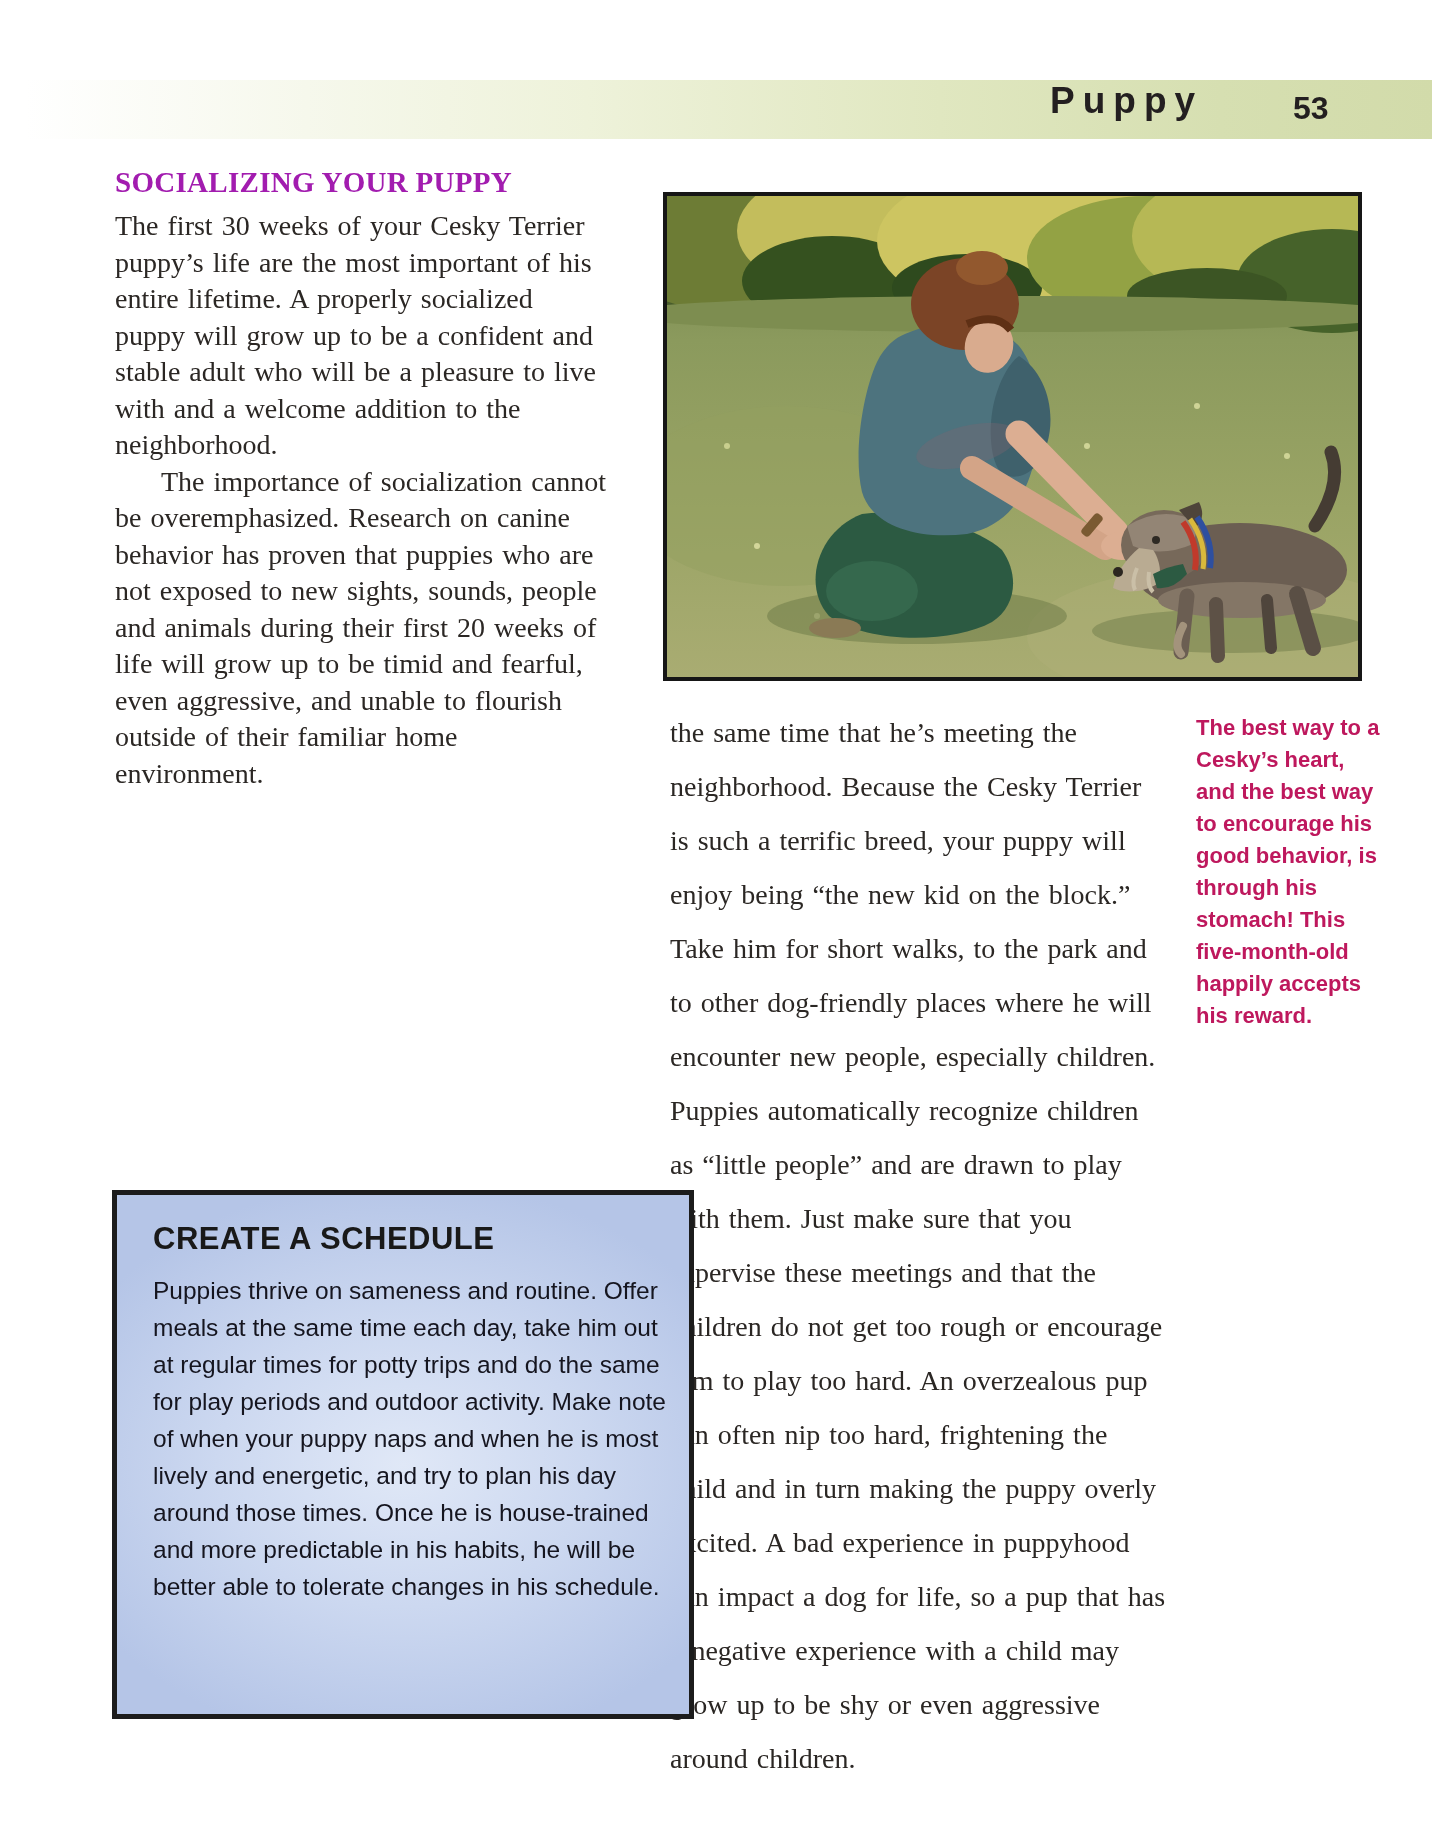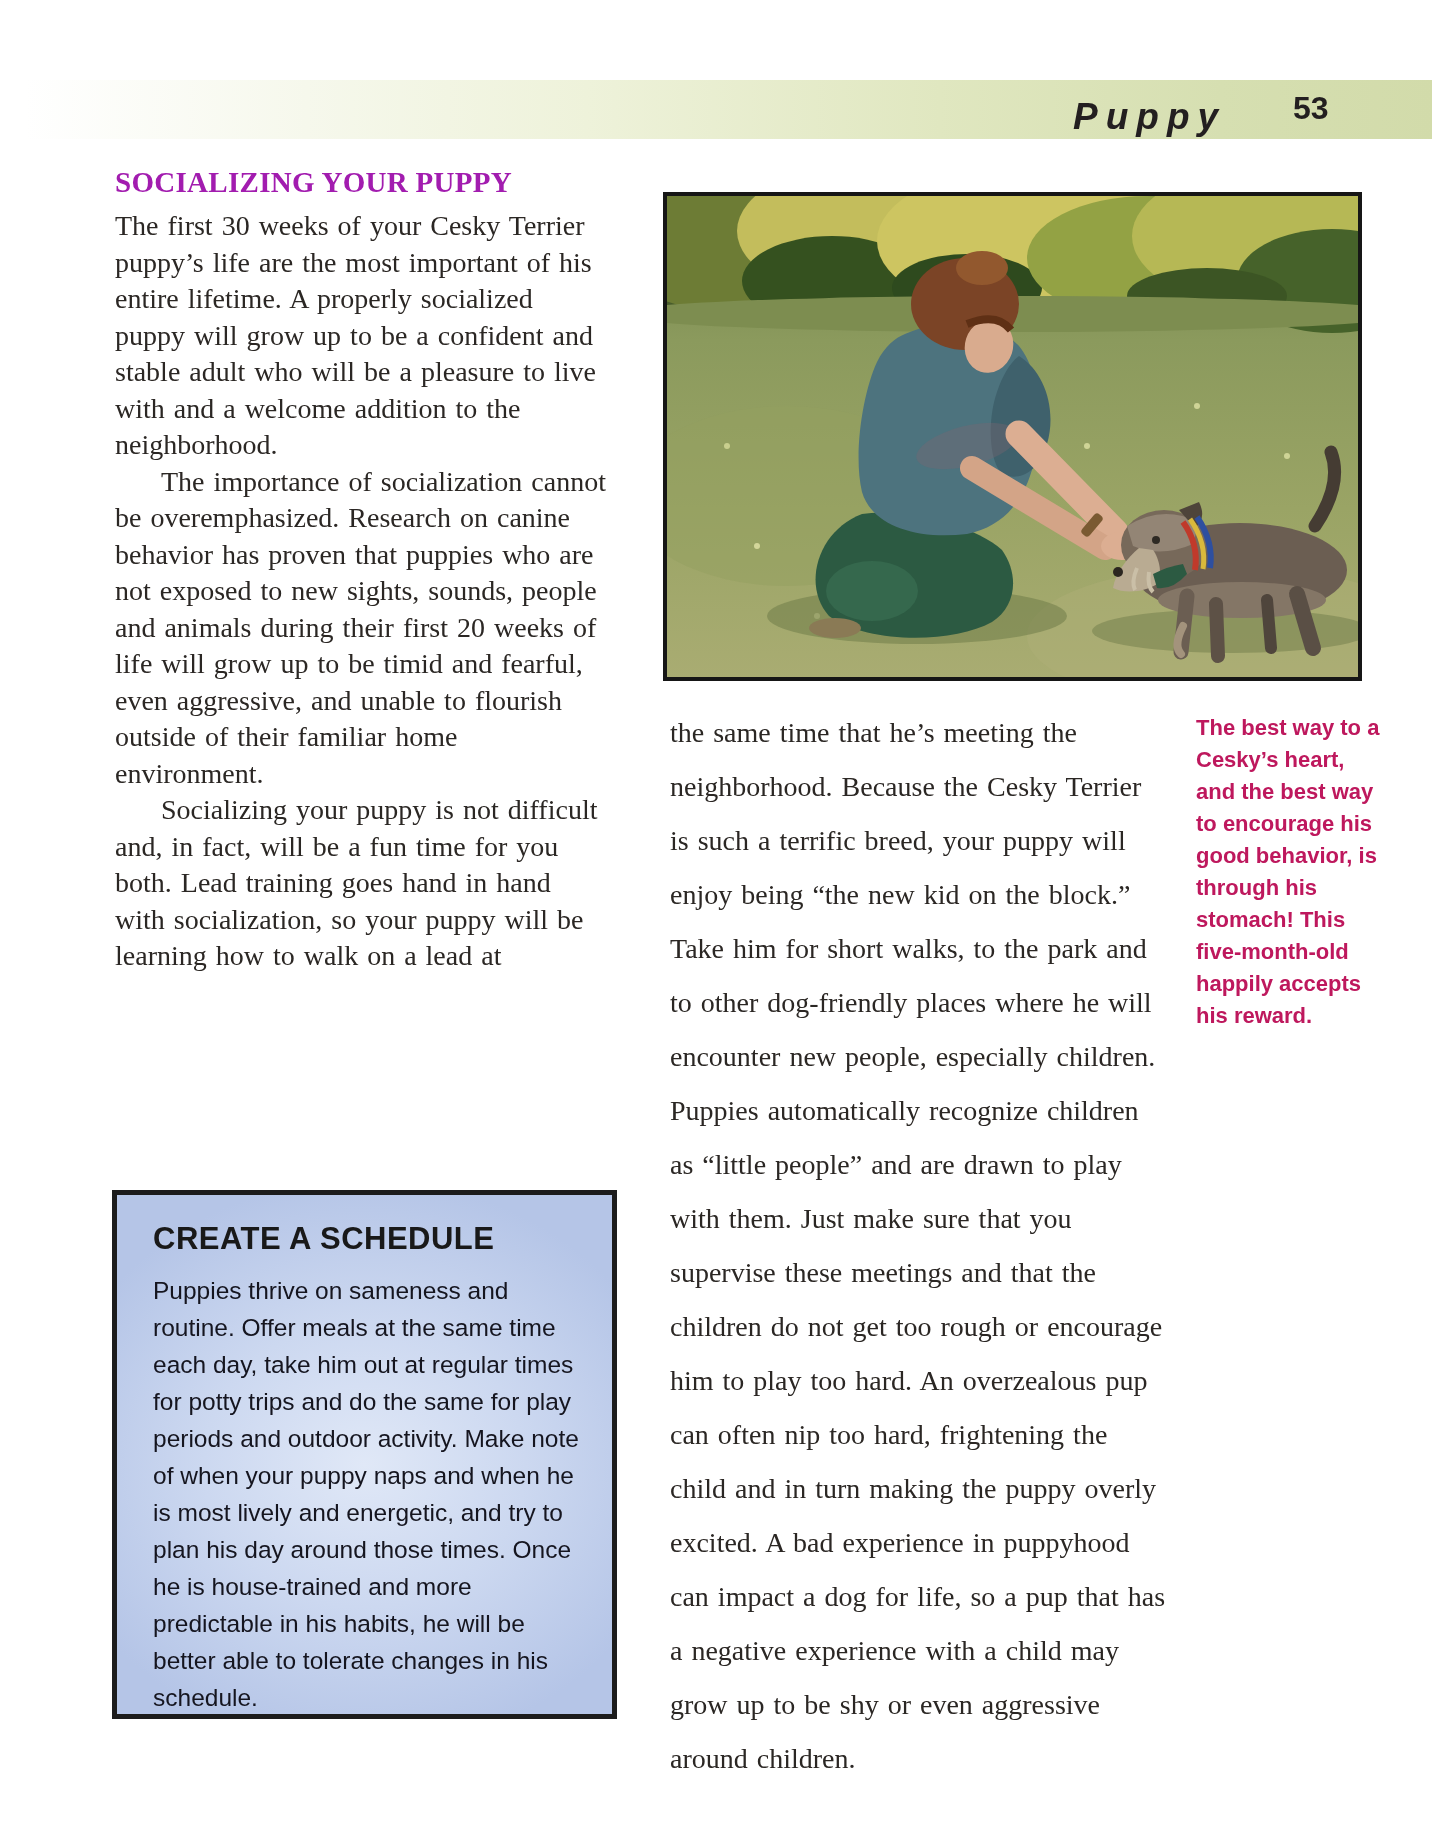--- a/index.html
+++ b/index.html
@@ -6,23 +6,23 @@
   body{
     width:1445px;height:1834px;position:relative;background:#ffffff;
     font-family:"Liberation Serif",serif;color:#231f20;overflow:hidden;
   }
   
   .band{
     position:absolute;left:25px;top:80px;width:1407px;height:59px;
     background:linear-gradient(to right,#ffffff 0%,#f6f8ec 20%,#eef2da 40%,#e0e7c0 65%,#d6dfb1 85%,#d2dbaa 100%);
   }
   .band-title{
-    position:absolute;left:1025px;top:16px;
-    font-family:"Liberation Sans",sans-serif;font-style:italic;font-weight:bold;
-    font-size:37px;letter-spacing:8px;color:#231f20;white-space:nowrap;margin-left:23px;
+    position:absolute;left:1025px;top:0;
+    font-family:"Liberation Sans",sans-serif;font-weight:bold;
+    font-size:37px;letter-spacing:8px;color:#231f20;white-space:nowrap;
   }
   .band-page{
     position:absolute;left:1268px;top:10px;
     font-family:"Liberation Sans",sans-serif;font-weight:bold;
     font-size:32px;color:#231f20;
   }
   
   .col1{position:absolute;left:115px;top:166px;width:492px;}
   .col1 h2{
     font-size:29px;font-weight:bold;margin:0 0 9px 0;color:#a21caf;letter-spacing:.3px;
@@ -40,21 +40,21 @@
   }
   .photo-frame svg{display:block;width:100%;height:100%;}
   
   .caption{
     position:absolute;left:1196px;top:712px;width:188px;
     font-family:"Liberation Sans",sans-serif;font-weight:bold;
     font-size:22px;line-height:32px;color:#be185d;
   }
   
   .schedule-box{
-    position:absolute;left:112px;top:1190px;width:505px;height:529px;box-sizing:border-box;
+    position:absolute;left:112px;top:1190px;width:582px;height:529px;box-sizing:border-box;
     border:5px solid #1c1c1c;
     background:radial-gradient(ellipse 65% 55% at 50% 52%,#e0e8f7 0%,#ccd8f0 50%,#b5c5e7 100%);
     padding:26px 22px 8px 36px;
   }
   .schedule-box h3{
     font-family:"Liberation Sans",sans-serif;font-weight:900;
     font-size:31px;margin:0 0 15px 0;color:#191919;letter-spacing:.5px;white-space:nowrap;
   }
   .schedule-box .box-body{
     font-family:"Liberation Sans",sans-serif;font-size:24.5px;line-height:37px;color:#15151f;
@@ -65,21 +65,20 @@
 
 <div class="band">
   <span class="band-title">Puppy</span>
   <span class="band-page">53</span>
 </div>
 
 <div class="col1 body-text">
   <h2>SOCIALIZING YOUR PUPPY</h2>
   <p>The first 30 weeks of your Cesky Terrier puppy’s life are the most important of his entire lifetime. A properly socialized puppy will grow up to be a confident and stable adult who will be a pleasure to live with and a welcome addition to the neighborhood.</p>
   <p class="indent">The importance of socialization cannot be overemphasized. Research on canine behavior has proven that puppies who are not exposed to new sights, sounds, people and animals during their first 20 weeks of life will grow up to be timid and fearful, even aggressive, and unable to flourish outside of their familiar home environment.</p>
-  <p class="indent">Socializing your puppy is not difficult and, in fact, will be a fun time for you both. Lead training goes hand in hand with socialization, so your puppy will be learning how to walk on a lead at</p>
 </div>
 
 <div class="photo-frame">
   <svg viewBox="0 0 691 481" preserveAspectRatio="none">
     <defs>
       <linearGradient id="grassGrad" x1="0" y1="0" x2="0" y2="1">
         <stop offset="0%" stop-color="#6f8049"></stop>
         <stop offset="30%" stop-color="#8b9a5d"></stop>
         <stop offset="65%" stop-color="#9aa465"></stop>
         <stop offset="100%" stop-color="#a9ac72"></stop>

